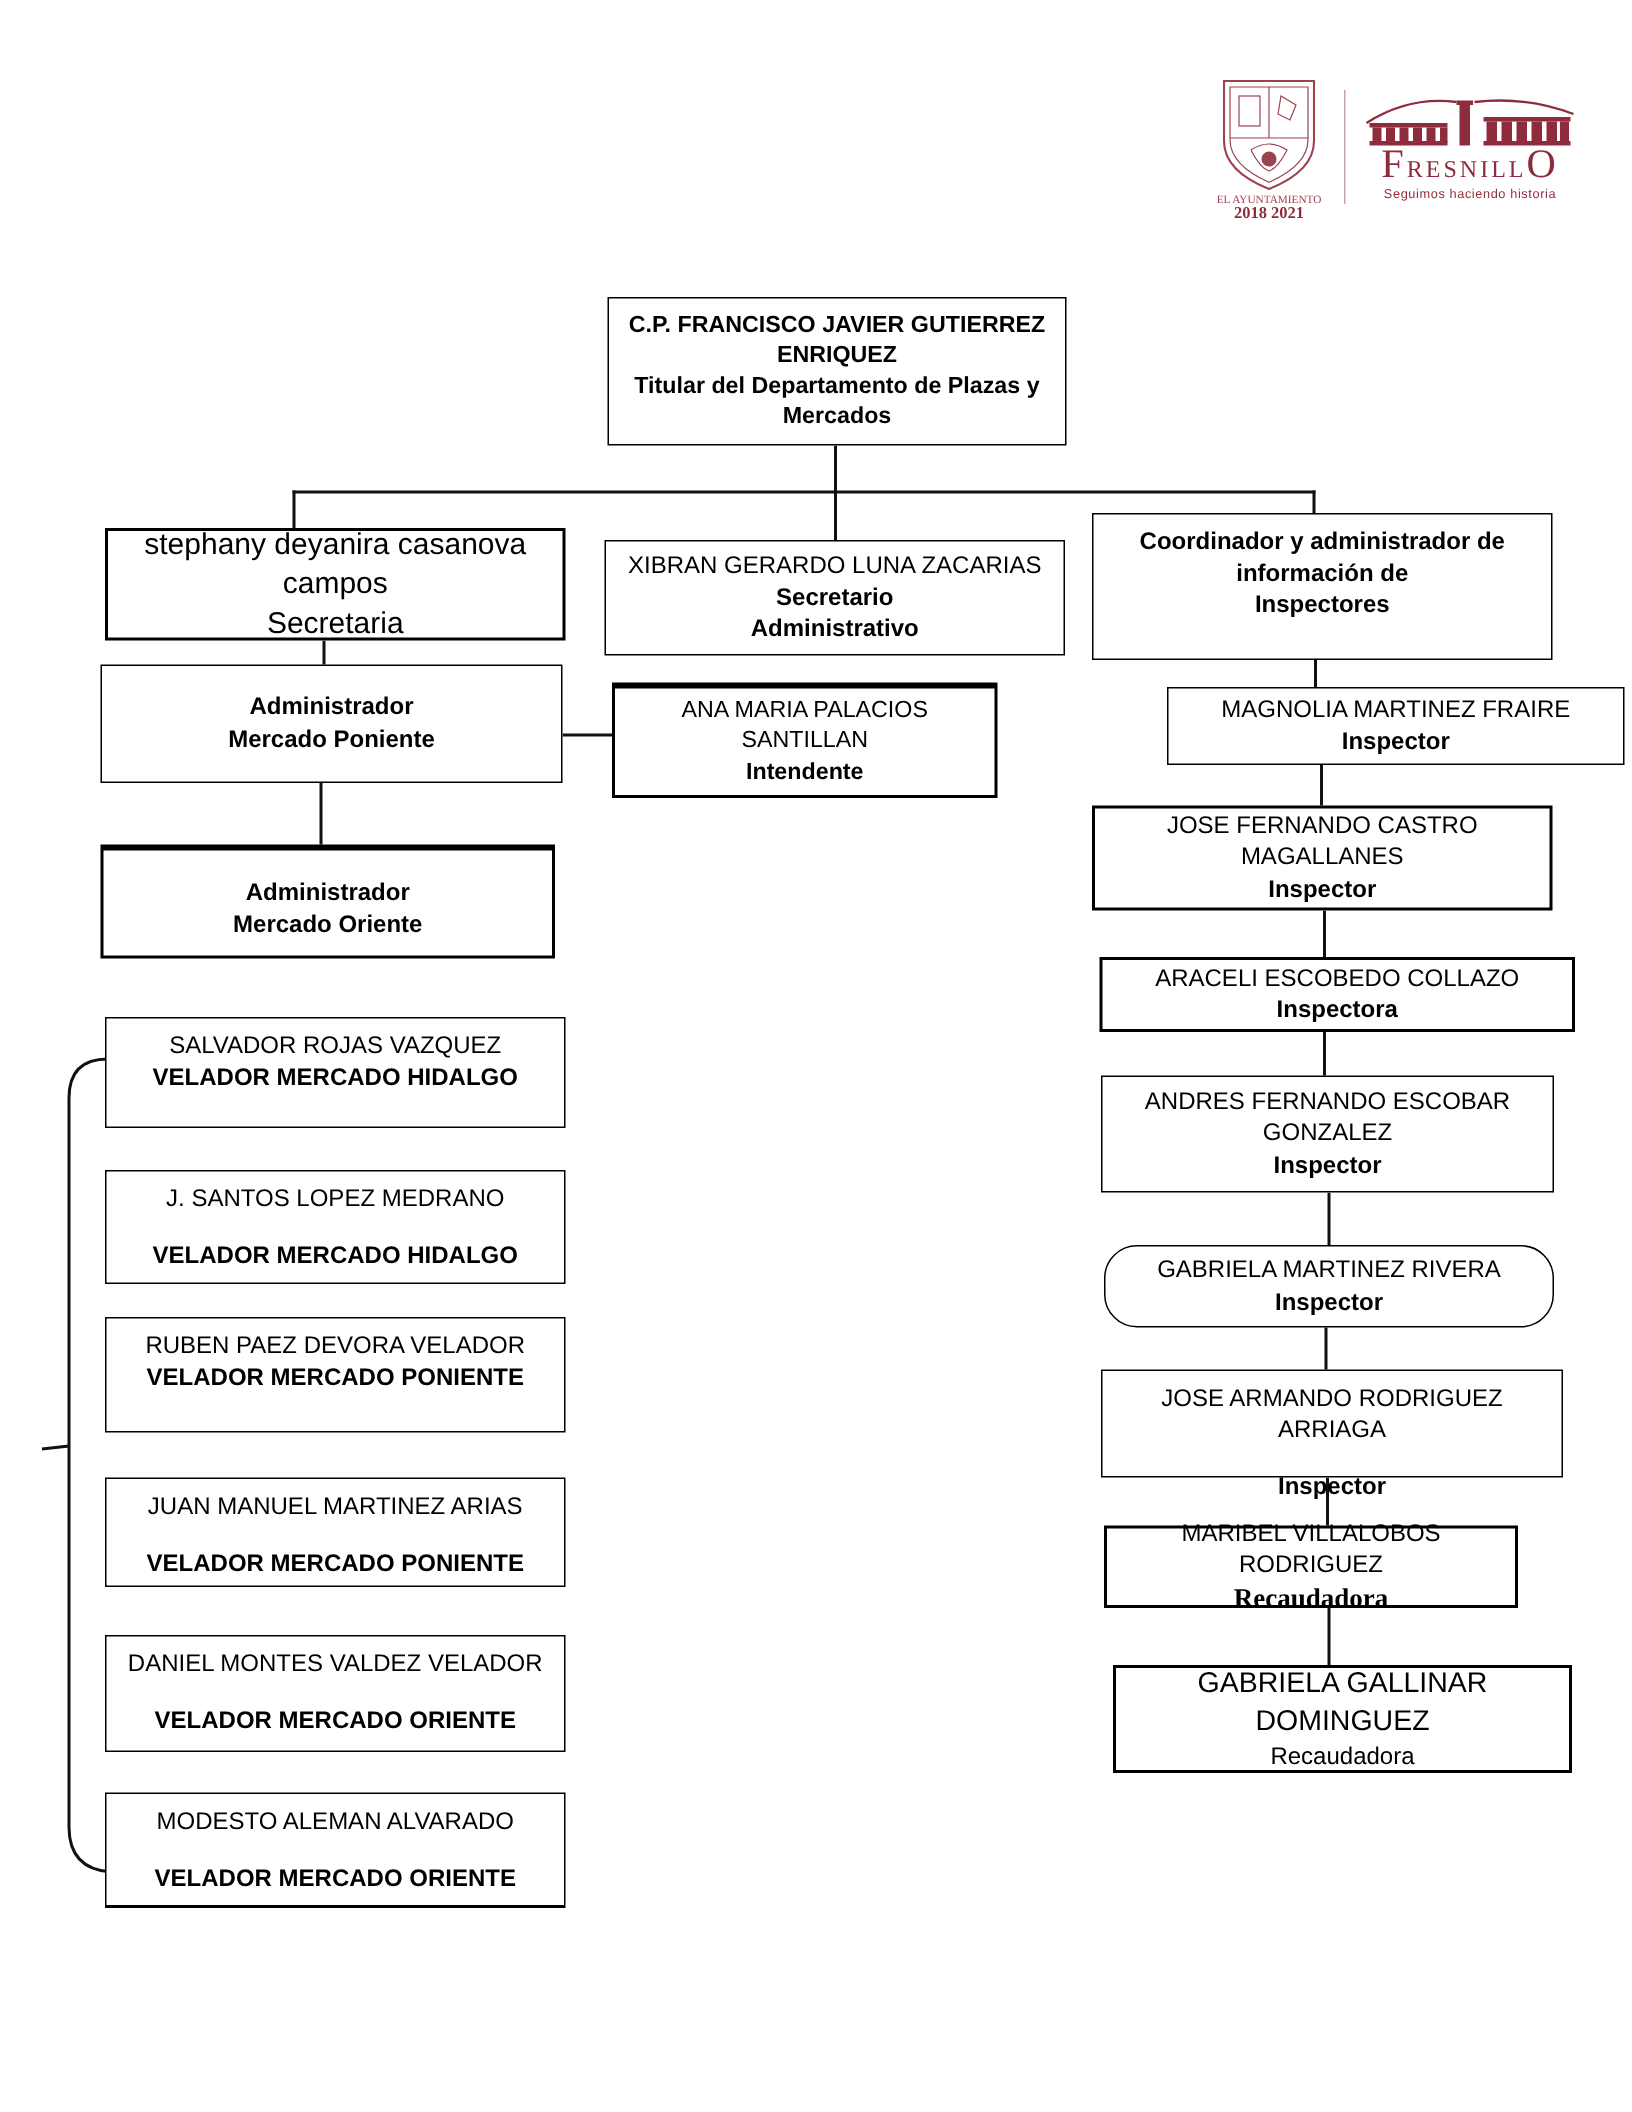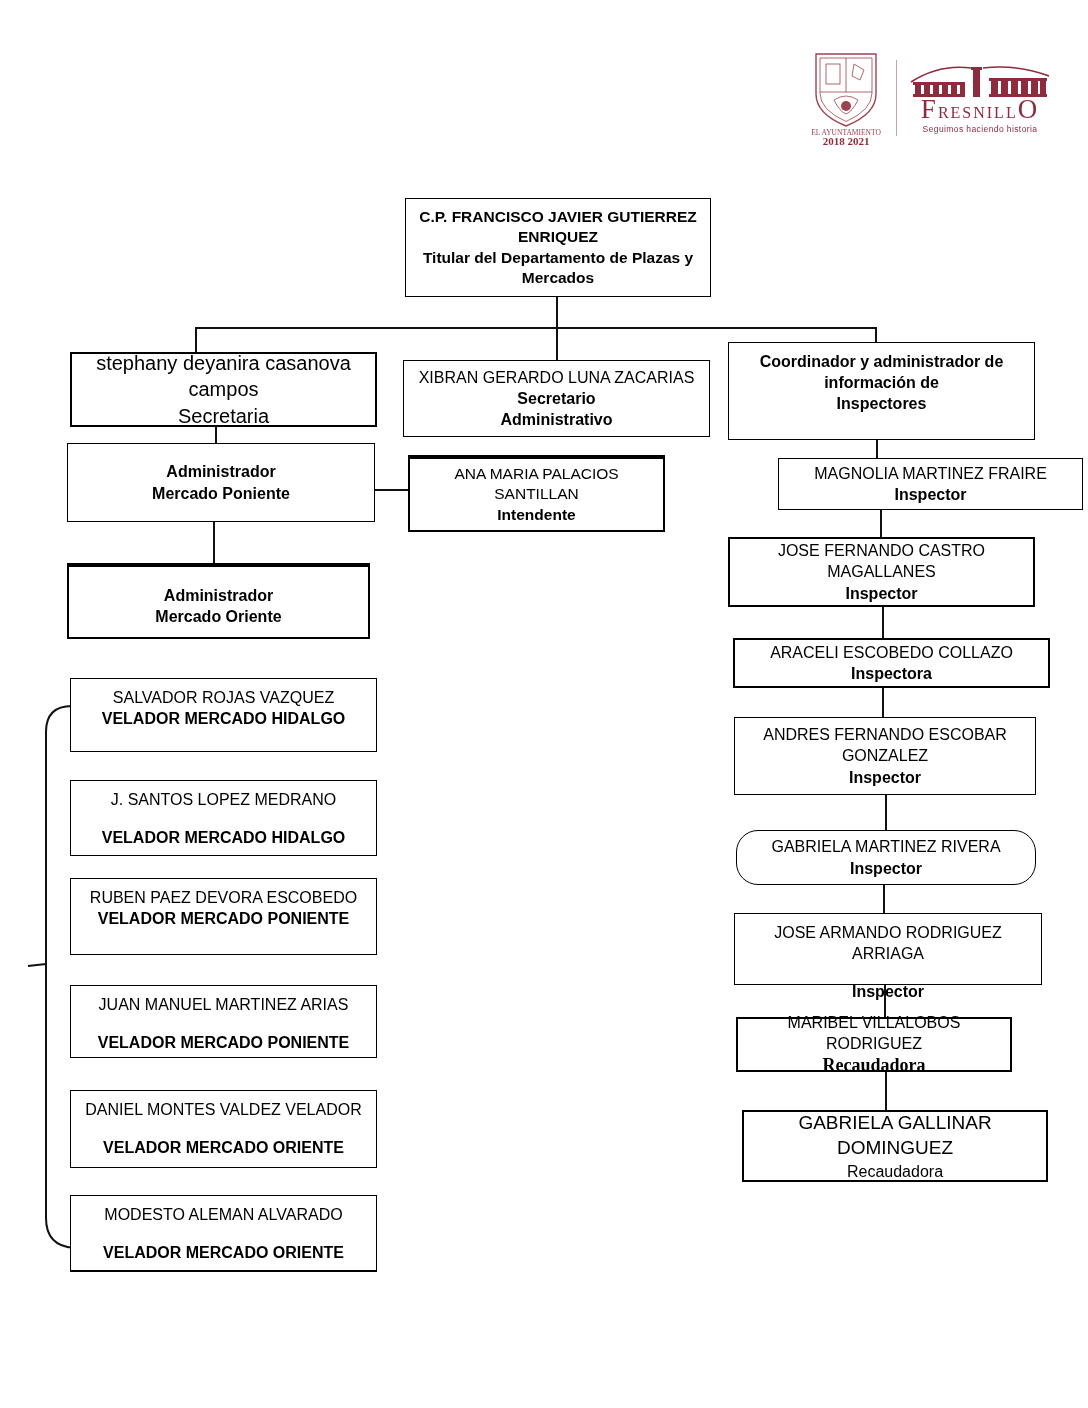--- a/index.html
+++ b/index.html
@@ -222,21 +222,21 @@
     <div class="nm">SALVADOR ROJAS VAZQUEZ</div>
     <div class="rl">VELADOR MERCADO HIDALGO</div>
   </div>
 
   <div class="box b-v1 text-top">
     <div class="nm">J. SANTOS LOPEZ MEDRANO</div>
     <div class="rl gap">VELADOR MERCADO HIDALGO</div>
   </div>
 
   <div class="box b-v2 text-top">
-    <div class="nm">RUBEN PAEZ DEVORA ESCOBEDO</div>
+    <div class="nm">RUBEN PAEZ DEVORA VELADOR</div>
     <div class="rl">VELADOR MERCADO PONIENTE</div>
   </div>
 
   <div class="box b-v3 text-top">
     <div class="nm">JUAN MANUEL MARTINEZ ARIAS</div>
     <div class="rl gap">VELADOR MERCADO PONIENTE</div>
   </div>
 
   <div class="box b-v4 text-top">
     <div class="nm">DANIEL MONTES VALDEZ VELADOR</div>

